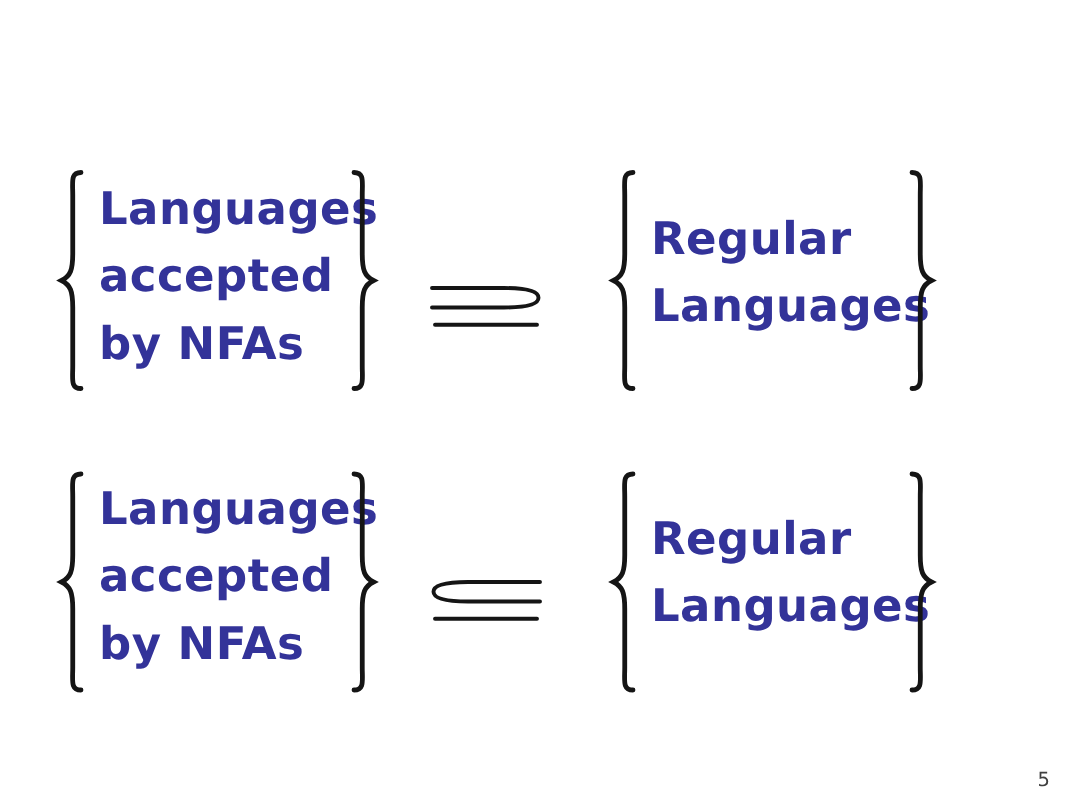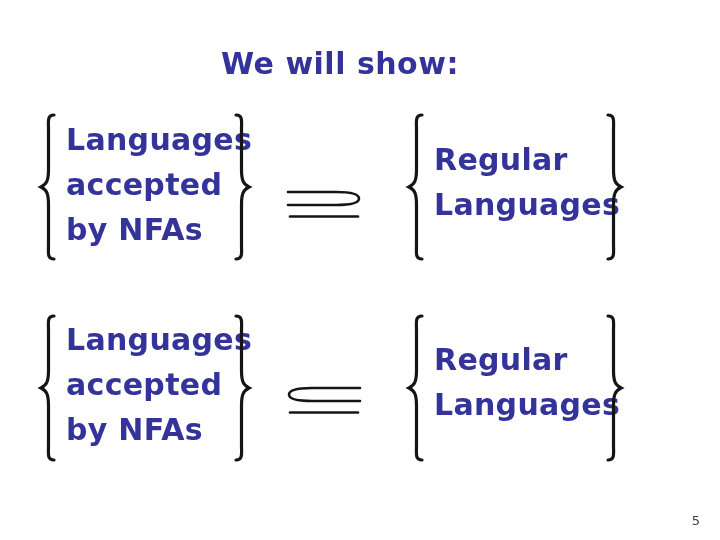--- a/index.html
+++ b/index.html
@@ -43,21 +43,20 @@
     bottom: 12px;
     font-size: 13px;
     color: #404040;
   }
 </style>
 </head>
 <body>
 
 <div class="slide">
 
-  <div class="slide-title">We will show:</div>
 
   <svg class="brace" style="left:36px; top:112px;" viewBox="0 0 22 150">
     <path d="M18 3 C11 3 12.5 9 12.5 18 L12.5 57 C12.5 68 11 72 5 75 C11 78 12.5 82 12.5 93 L12.5 132 C12.5 141 11 147 18 147" fill="none" stroke="#151515" stroke-width="3.2" stroke-linecap="round"></path>
   </svg>
   <div class="set-text" style="left:66px; top:117px;">
     <div>Languages</div>
     <div>accepted</div>
     <div>by NFAs</div>
   </div>
   <svg class="brace" style="left:232px; top:112px;" viewBox="0 0 22 150">

